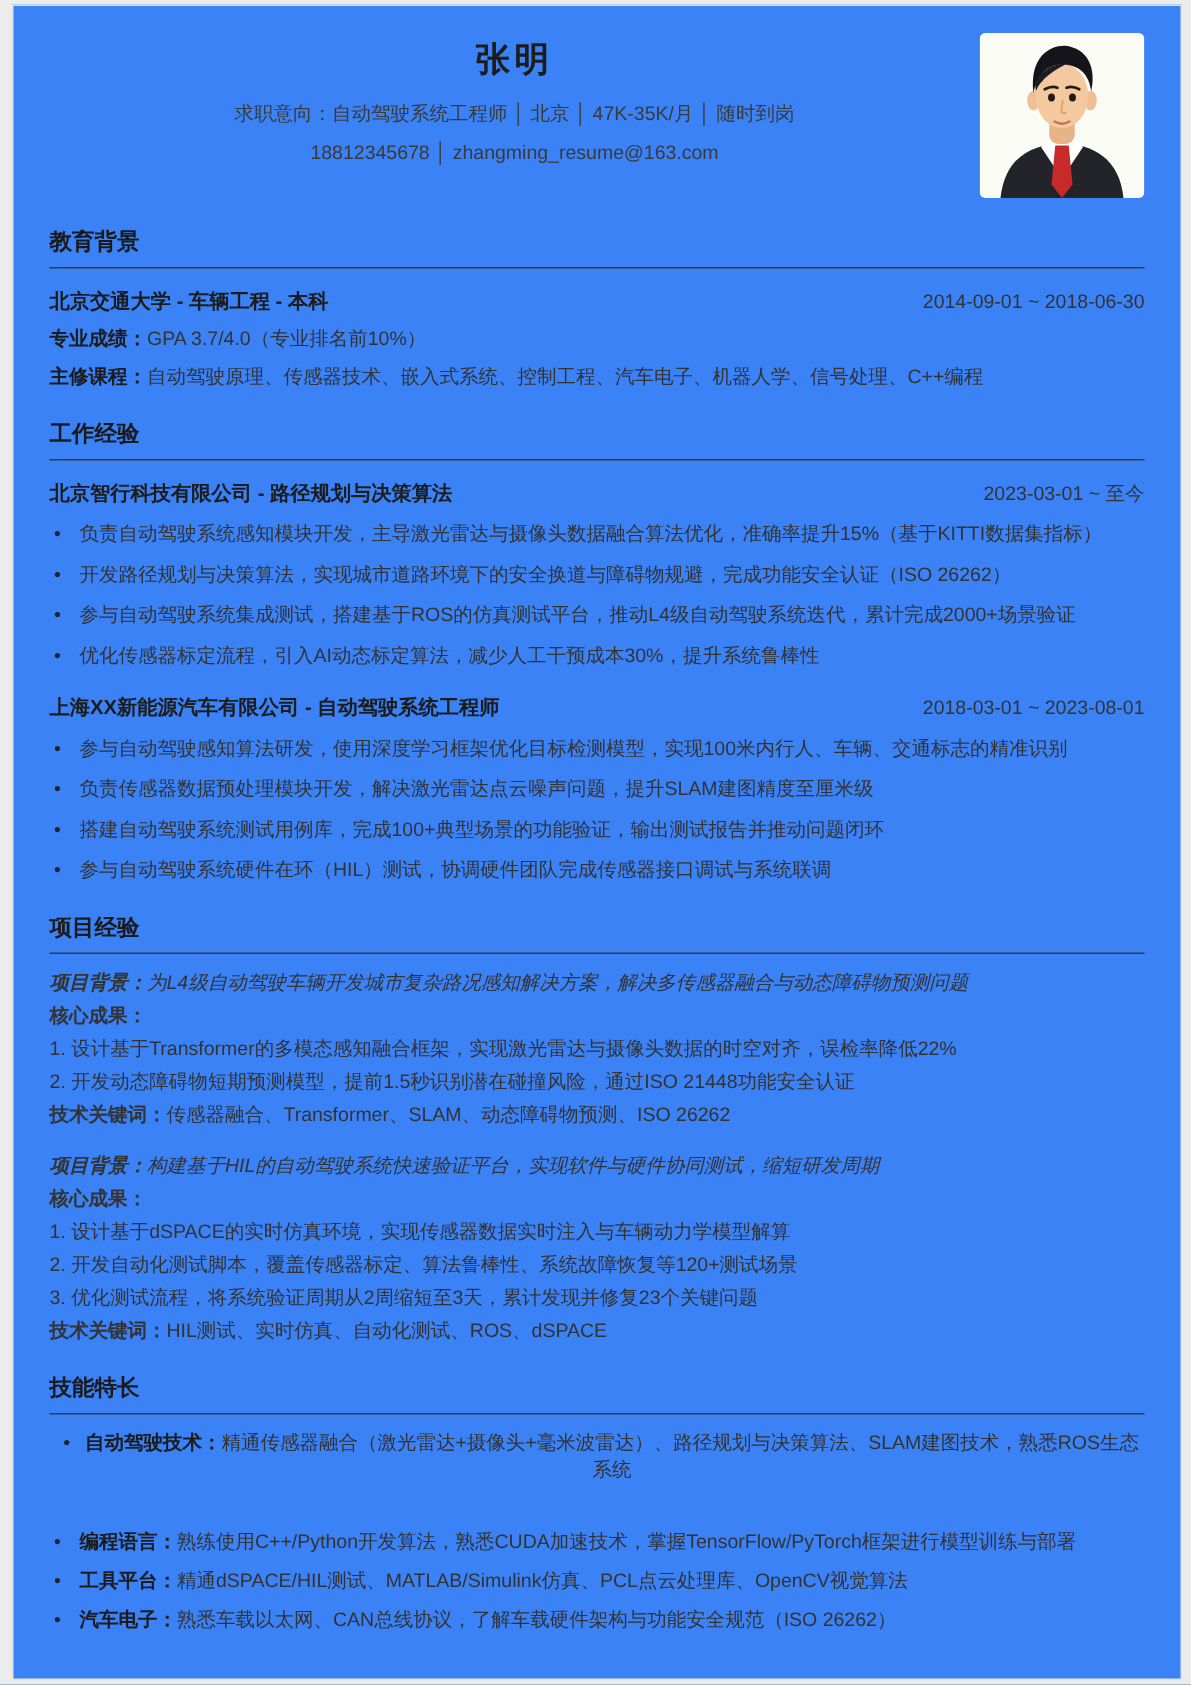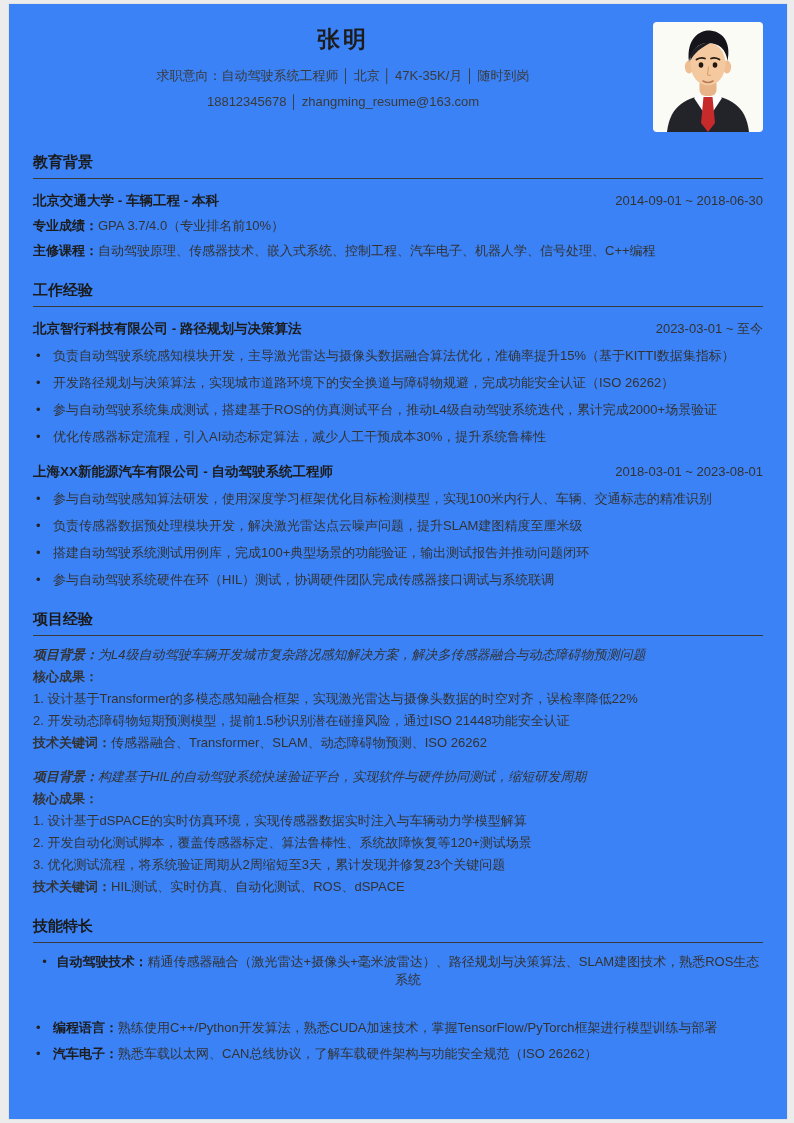--- a/index.html
+++ b/index.html
@@ -198,17 +198,20 @@
   <section>
     <h2 class="sec-title">技能特长</h2>
 
     <div class="skill first">
       <span class="skill-text"><b>自动驾驶技术：</b><span>精通传感器融合（激光雷达+摄像头+毫米波雷达）、路径规划与决策算法、SLAM建图技术，熟悉ROS生态系统</span></span>
     </div>
     <div class="skill">
       <span class="skill-text"><b>编程语言：</b><span>熟练使用C++/Python开发算法，熟悉CUDA加速技术，掌握TensorFlow/PyTorch框架进行模型训练与部署</span></span>
     </div>
     <div class="skill">
+      <span class="skill-text"><b>工具平台：</b><span>精通dSPACE/HIL测试、MATLAB/Simulink仿真、PCL点云处理库、OpenCV视觉算法</span></span>
+    </div>
+    <div class="skill">
       <span class="skill-text"><b>汽车电子：</b><span>熟悉车载以太网、CAN总线协议，了解车载硬件架构与功能安全规范（ISO 26262）</span></span>
     </div>
   </section>
 
 </div>
 
 </body></html>

